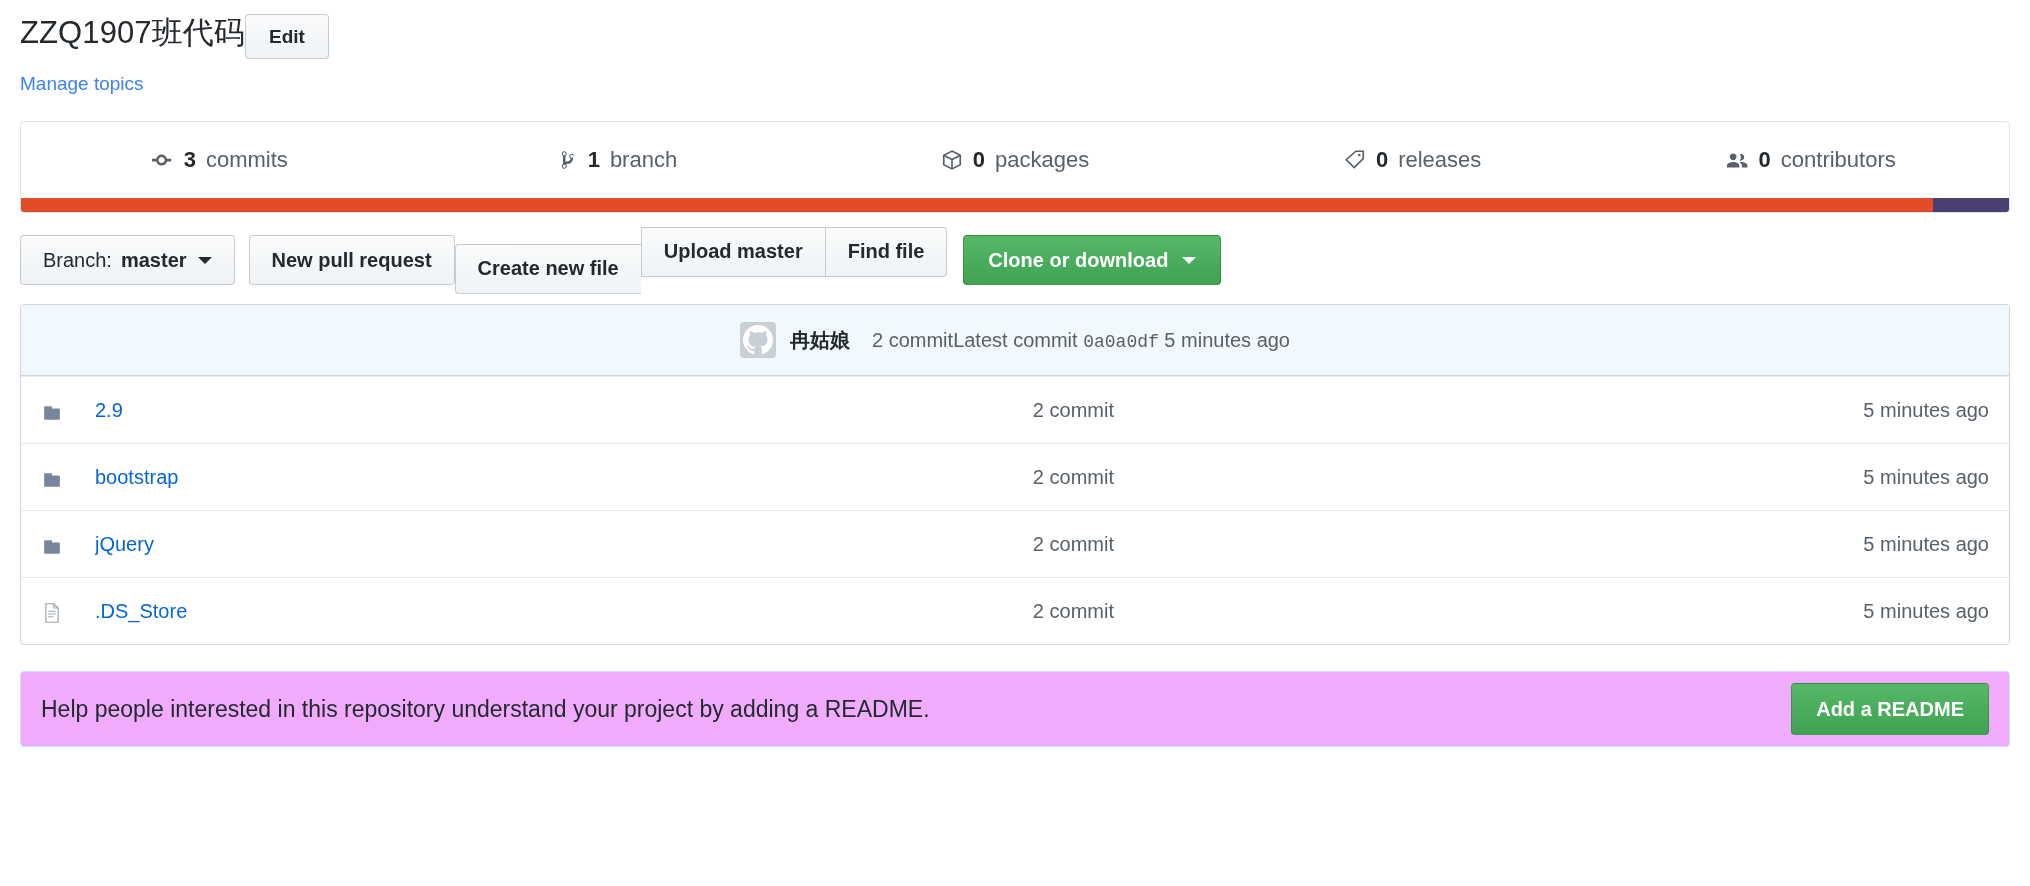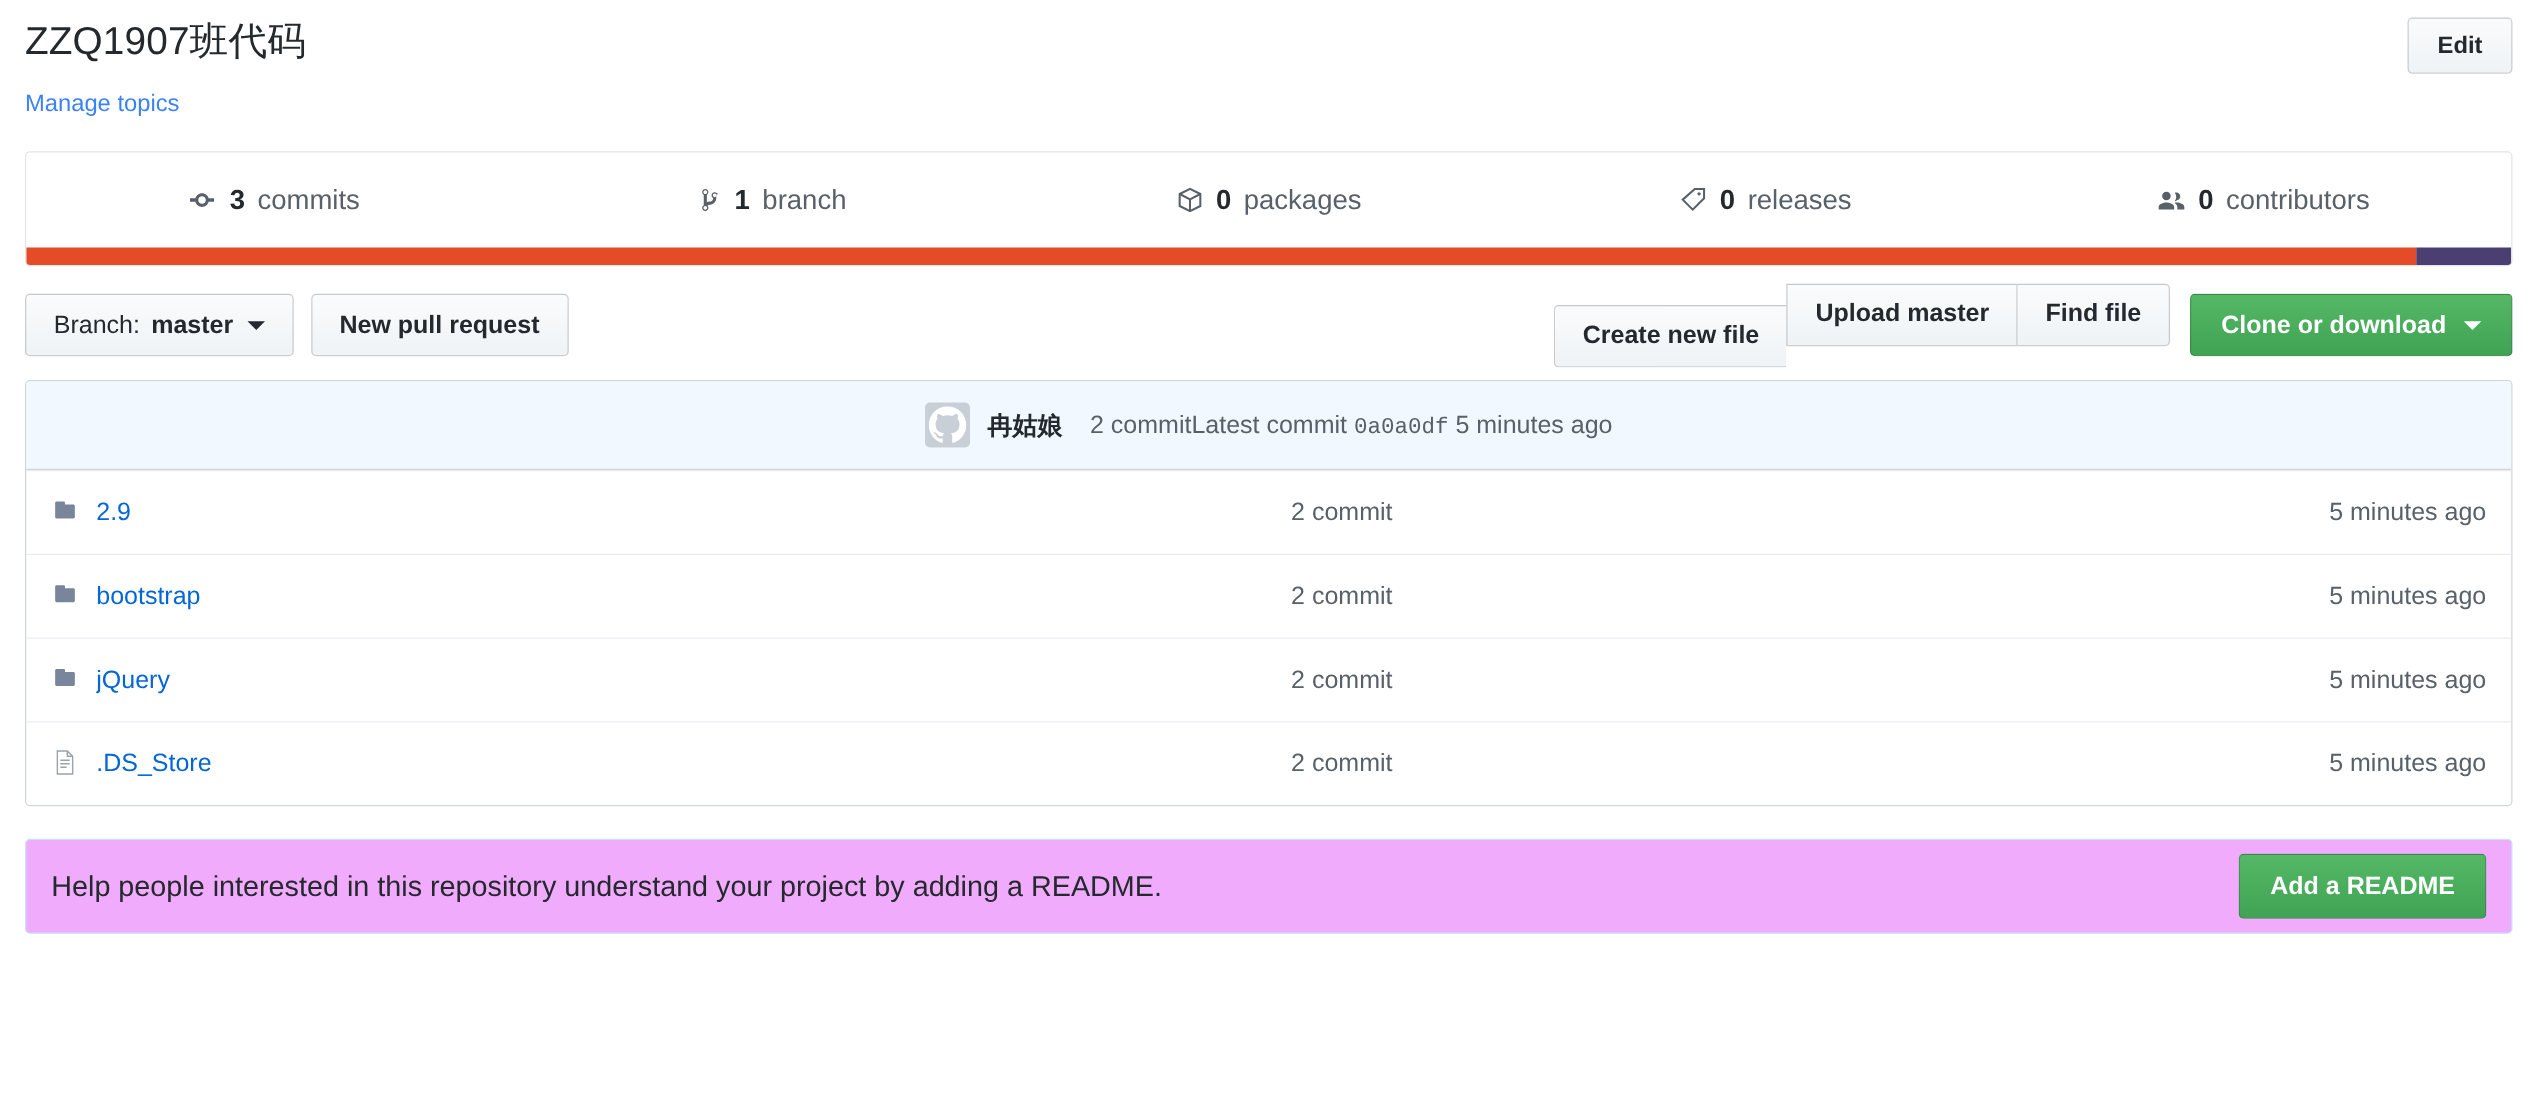--- a/index.html
+++ b/index.html
@@ -20,21 +20,20 @@
     width: 2030px;
     height: 886px;
     box-sizing: border-box;
     padding: 0 20px;
   }
 
   
   .repo-header {
     display: flex;
     align-items: flex-start;
-    justify-content: space-between;
     padding-top: 14px;
   }
   .repo-title {
     font-size: 31px;
     font-weight: 400;
     color: #24292e;
     line-height: 1.2;
     margin: 0;
     letter-spacing: 0.1px;
   }
@@ -103,21 +102,21 @@
     display: flex;
     height: 14px;
     width: 100%;
   }
   .lang-seg { height: 100%; }
 
   
   .toolbar {
     display: flex;
     align-items: center;
-    justify-content: space-between;
+    justify-content: flex-start;
     margin-top: 22px;
     height: 50px;
   }
   .toolbar-left { display: flex; align-items: center; gap: 14px; }
   .btn {
     display: inline-flex;
     align-items: center;
     justify-content: center;
     height: 50px;
     padding: 0 22px;
@@ -222,22 +221,22 @@
     align-items: center;
     height: 67px;
     padding: 0 20px;
     box-sizing: border-box;
     border-top: 1px solid #eaecef;
     font-size: 20px;
   }
   .file-row:first-of-type { border-top: none; }
   .file-name-cell {
     display: flex;
-    align-items: flex-start;
-    gap: 14px;
+    align-items: flex-end;
+    gap: 32px;
     width: 36%;
     min-width: 0;
   }
   .file-ico {
     display: inline-flex;
     align-items: center;
     justify-content: center;
     width: 22px;
     flex: none;
   }

